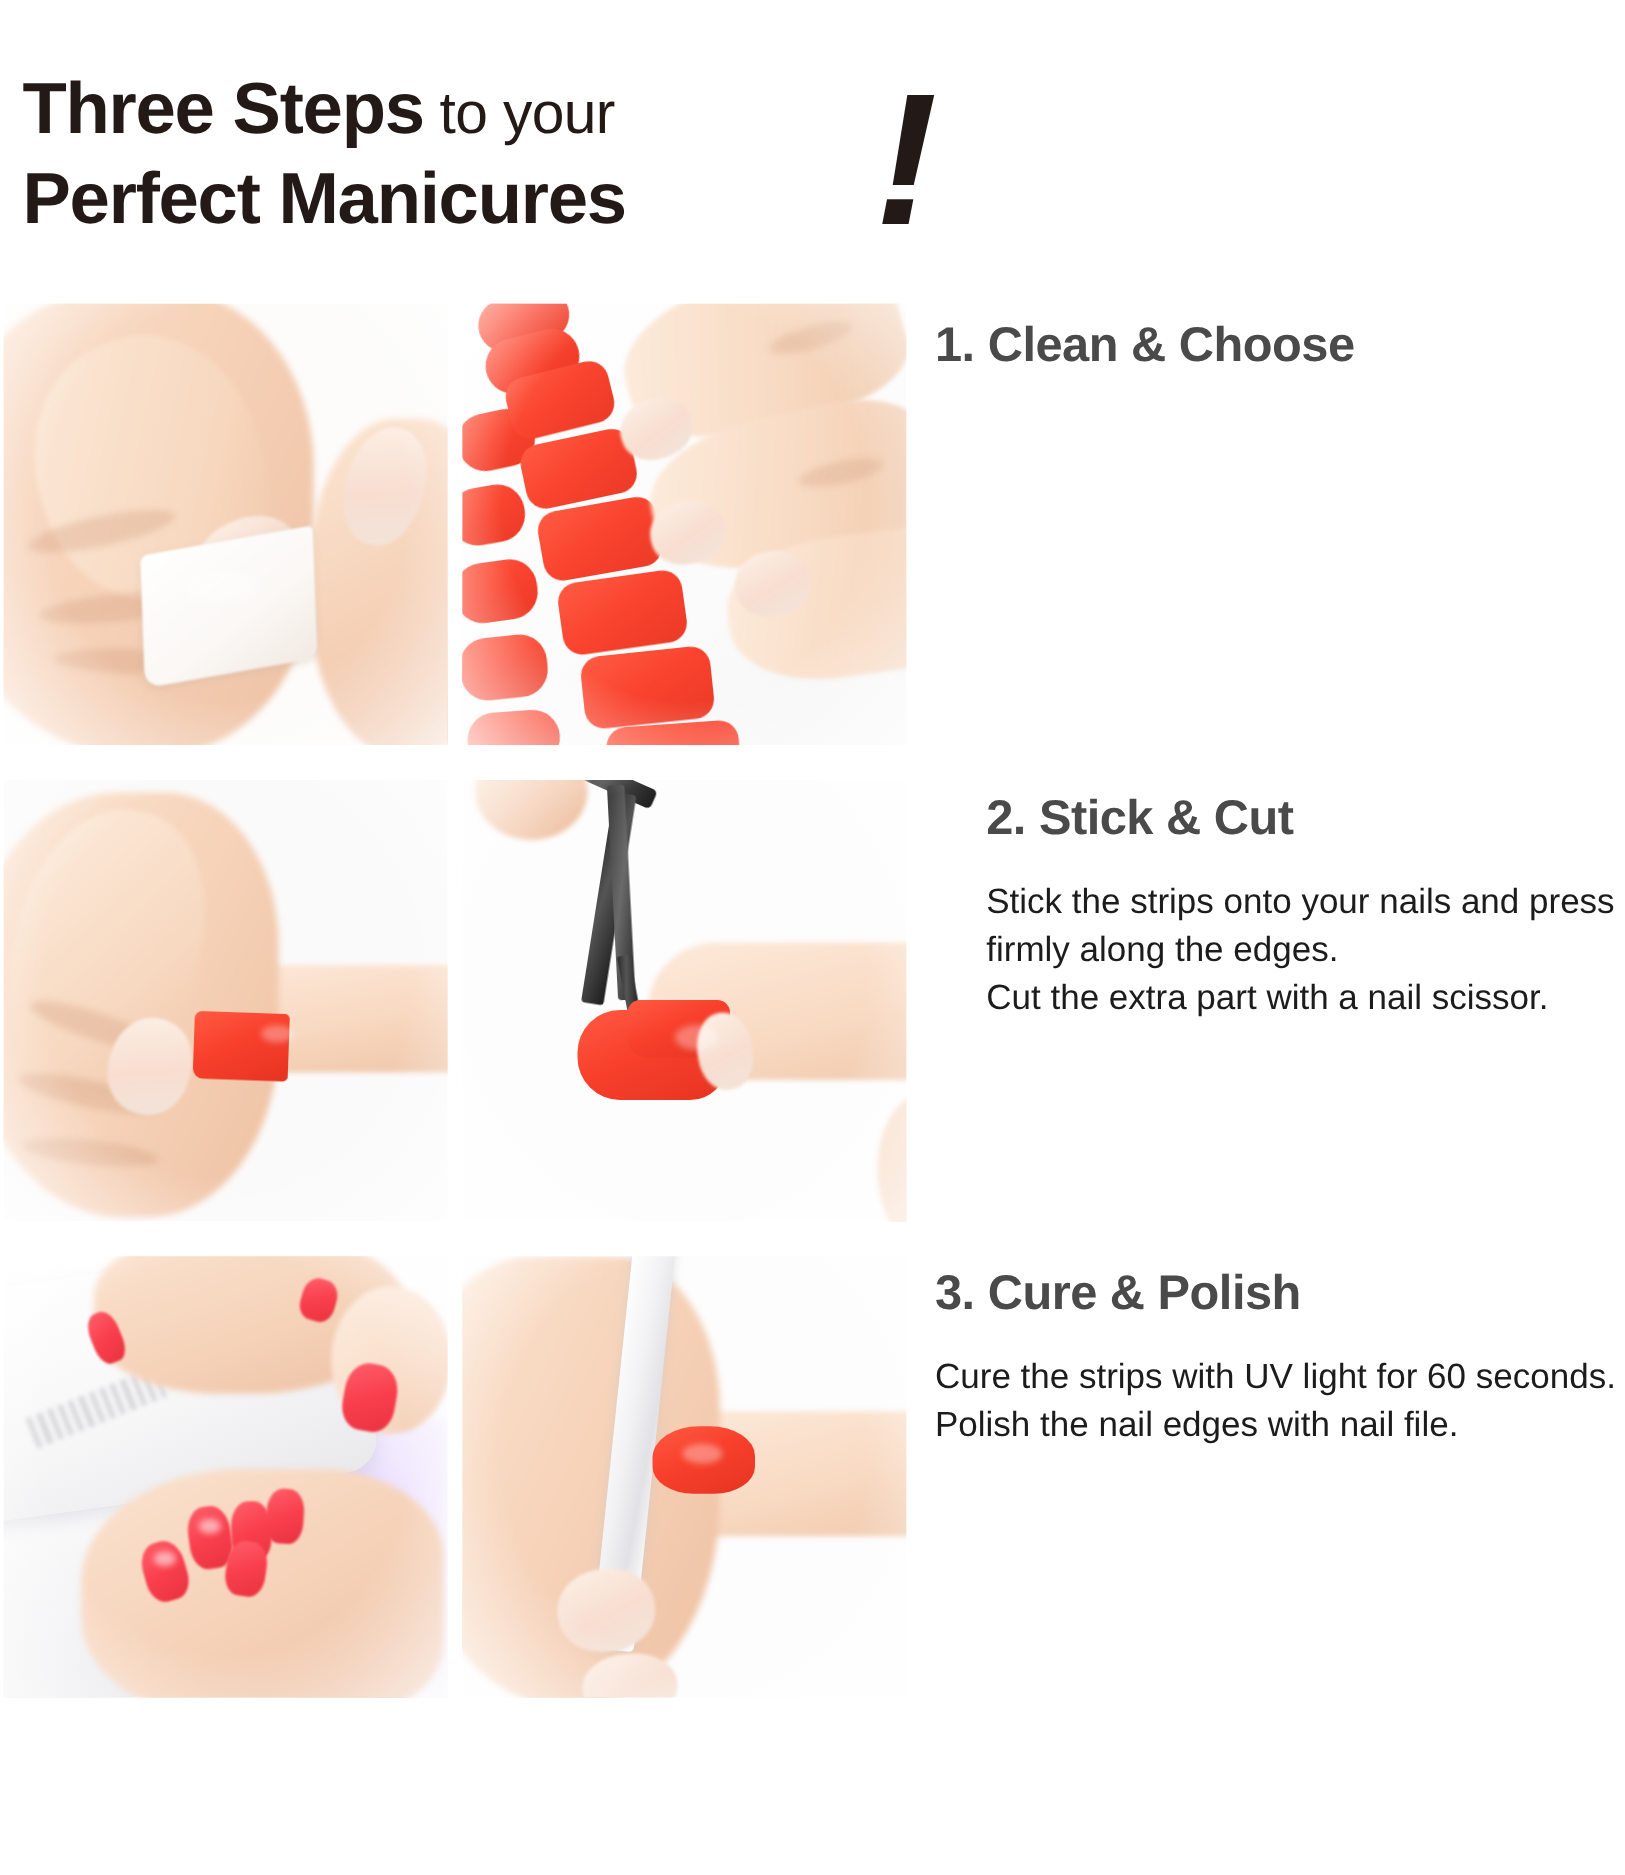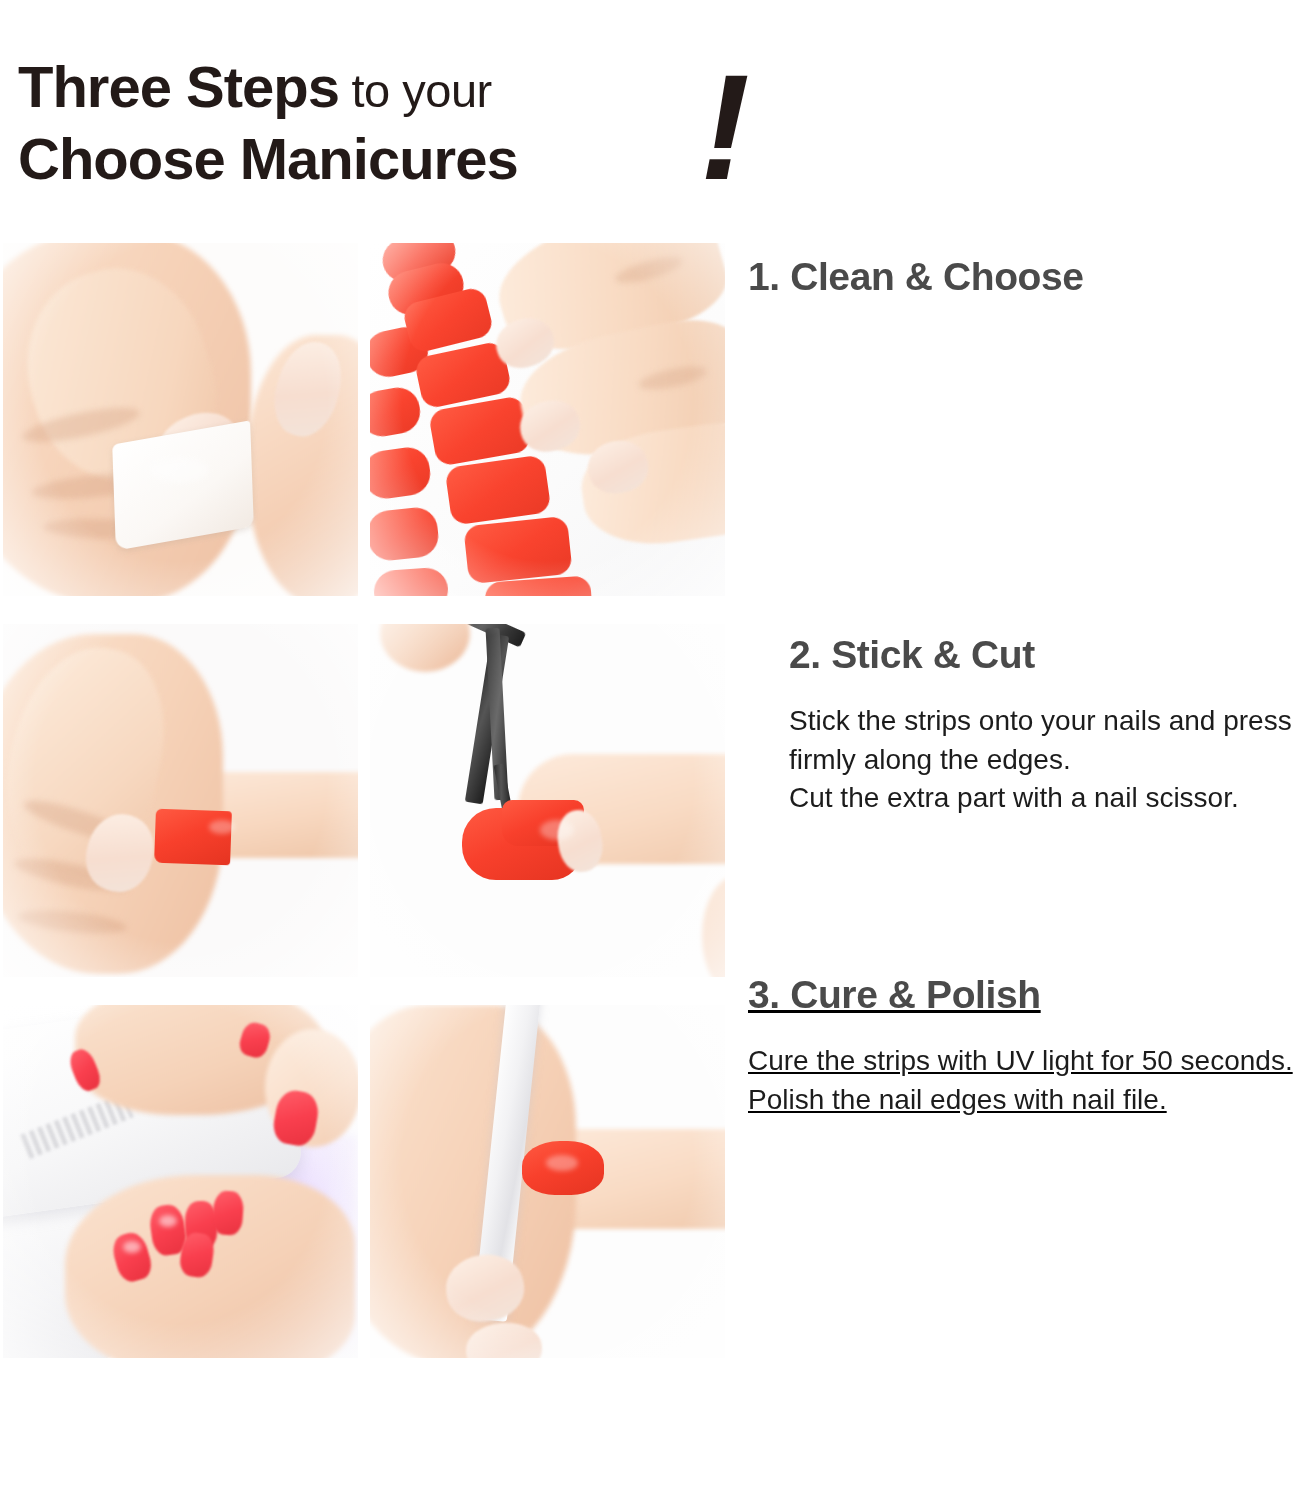--- a/index.html
+++ b/index.html
@@ -275,21 +275,21 @@
   
   #steps {
     position: absolute;
     left: 748px;
     top: 243px;
     width: 548px;
   }
   .step { position: absolute; left: 0; width: 548px; }
   #step-1 { top: 14px; }
   #step-2 { top: 392px; margin-left: 41px; }
-  #step-3 { top: 732px; text-decoration: underline; }
+  #step-3 { top: 772px; }
 
   .step-heading {
     font-family: "Liberation Sans", sans-serif;
     font-size: 39px;
     font-weight: bold;
     color: #4a4a4a;
     letter-spacing: -0.4px;
     margin: 0 0 26px 0;
     line-height: 1.05;
     white-space: nowrap;
@@ -305,21 +305,21 @@
   }
 </style>
 </head>
 <body>
 
 <div id="title-block">
   <div class="title-line" id="title-line-1">
     <span class="t-strong">Three Steps</span><span class="t-light"> to your</span>
   </div>
   <div class="title-line" id="title-line-2">
-    <span class="t-strong">Choose Manicures</span>
+    <span class="t-strong">Perfect Manicures</span>
   </div>
 </div>
 <div id="title-exclaim">!</div>
 
 <div id="photo-grid">
 
   <div class="photo col-a row-1">
     <div class="scene">
       <div class="p1-bg"></div>
       <div class="p1-hand"></div>
@@ -457,17 +457,17 @@
   </div>
 
   <div class="step" id="step-2">
     <h2 class="step-heading">2. Stick &amp; Cut</h2>
     <p class="step-body">Stick the strips onto your nails and press firmly along the edges.
 Cut the extra part with a nail scissor.</p>
   </div>
 
   <div class="step" id="step-3">
     <h2 class="step-heading">3. Cure &amp; Polish</h2>
-    <p class="step-body">Cure the strips with UV light for 50 seconds.
+    <p class="step-body">Cure the strips with UV light for 60 seconds.
 Polish the nail edges with nail file.</p>
   </div>
 
 </div>
 
 </body></html>

